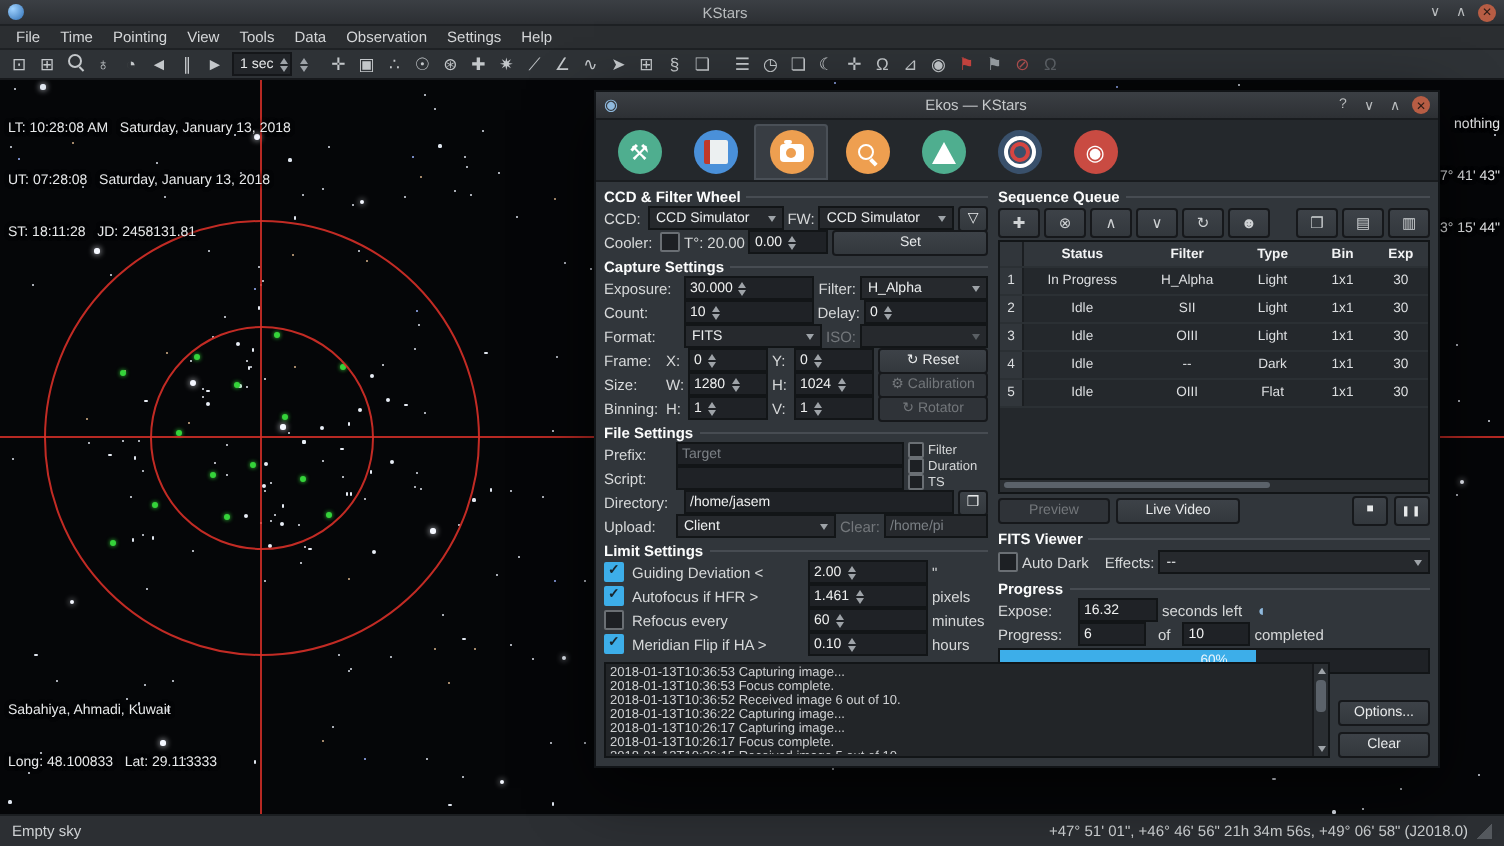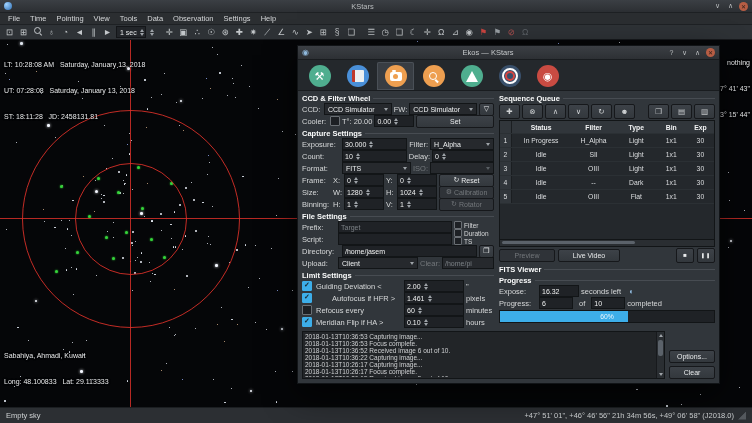--- a/index.html
+++ b/index.html
@@ -843,21 +843,21 @@
             <span class="chk on"></span>
             <span class="lbl flex1" style="padding-left: 2px;">Guiding Deviation &lt;</span>
             <span class="inp w54">2.00<span class="spin">
                 <i class="tri-up"></i>
                 <i class="tri-dn"></i>
               </span></span>
             <span class="lbl" style="width: 28px;">"</span>
           </div>
           <div class="frow">
             <span class="chk on"></span>
-            <span class="lbl flex1" style="padding-left: 2px; margin-left: 16px;">Autofocus if HFR &gt;</span>
+            <span class="lbl flex1" style="padding-left: 2px;">Autofocus if HFR &gt;</span>
             <span class="inp w54">1.461<span class="spin">
                 <i class="tri-up"></i>
                 <i class="tri-dn"></i>
               </span></span>
             <span class="lbl" style="width: 28px;">pixels</span>
           </div>
           <div class="frow">
             <span class="chk"></span>
             <span class="lbl flex1" style="padding-left: 2px;">Refocus every</span>
             <span class="inp w54">60<span class="spin">
@@ -958,20 +958,29 @@
         <span class="sq-spacer"></span>
         <span class="btn sq" style="width:16px;height:13px">
             <span style="font-size:6px">■</span>
           </span>
         <span class="btn sq" style="width:16px;height:13px">
             <span style="font-size:5px;letter-spacing:1px">❚❚</span>
           </span>
       </div>
 
       <div class="section">FITS Viewer</div>
+      <div class="frow" style="height:14px">
+        <span class="chk"></span>
+        <span class="lbl">Auto Dark</span>
+        <span class="lbl" style="margin-left:6px">Effects:</span>
+        <span class="combo flex1">
+          <span>--</span>
+            <i class="caret"></i>
+        </span>
+      </div>
 
       <div class="section">Progress</div>
       <div class="frow">
         <span class="lbl w38">Expose:</span>
         <span class="inp w34">
             <span>16.32</span>
           </span>
         <span class="lbl">seconds left</span>
         <span style="color:#8fb9dd;font-size:8px;margin-left:6px">◐</span>
       </div>

